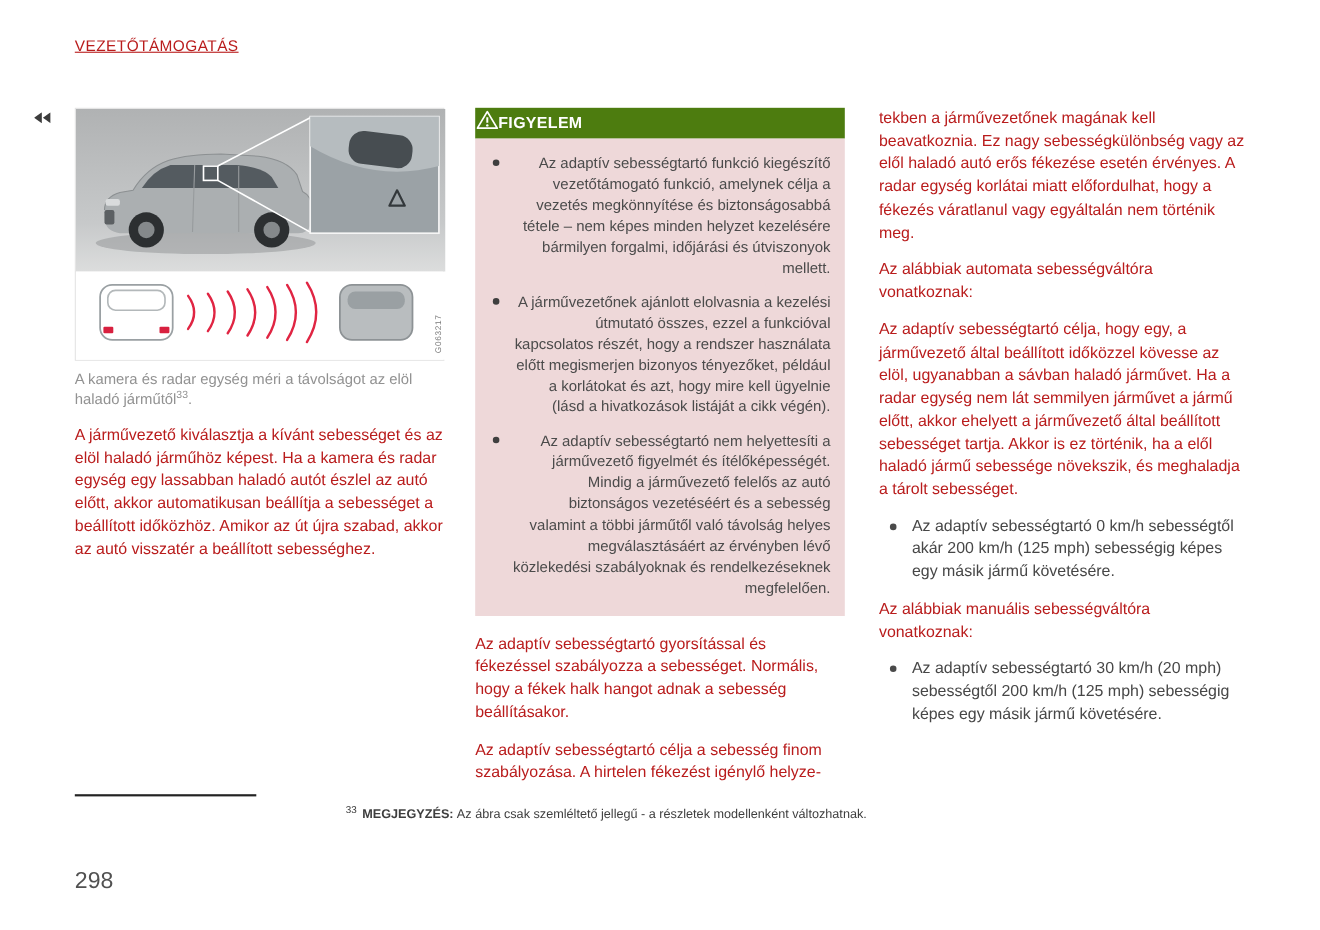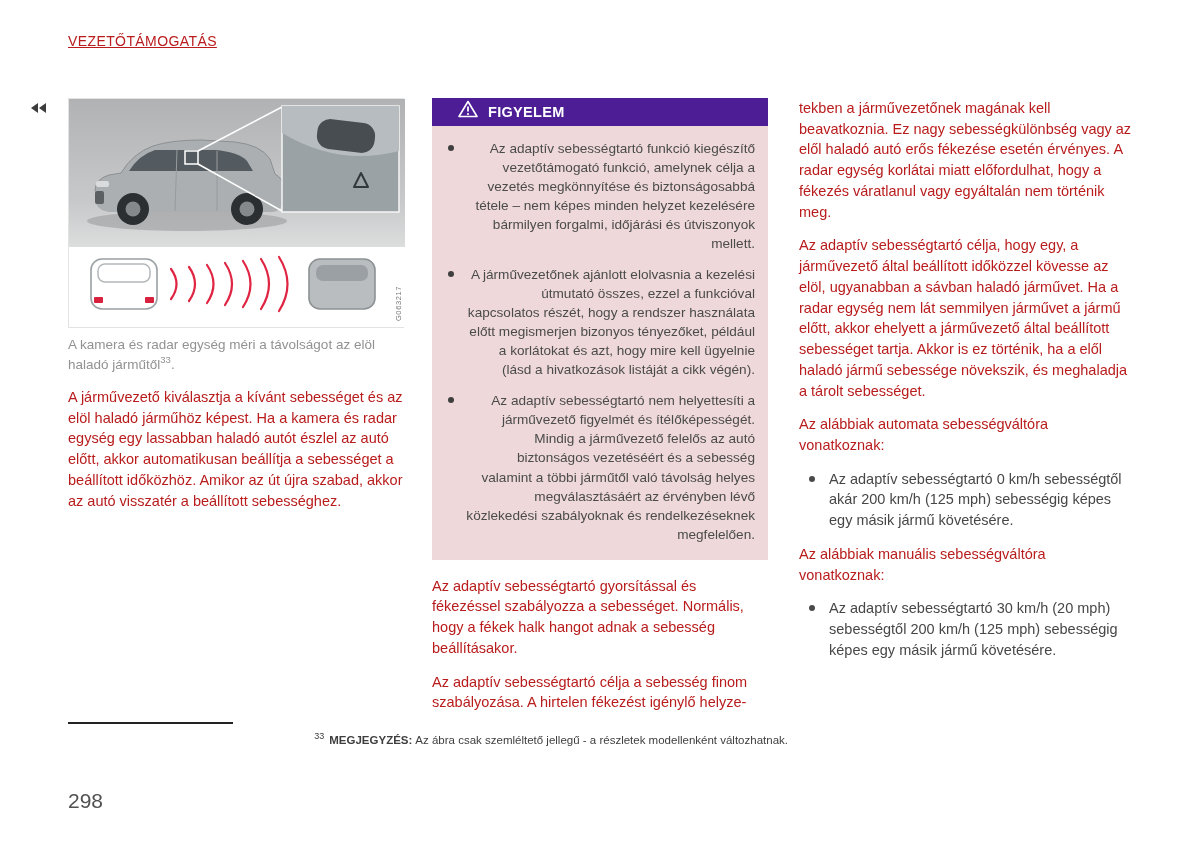--- a/index.html
+++ b/index.html
@@ -35,22 +35,22 @@
   }
   .caption {
     margin-top:8px; font-size:13.5px; line-height:1.35; color:#929292;
   }
   .caption sup { font-size:9.5px; }
   .col1 p.body { margin-top:13px; }
 
   
   .warning { width:336px; }
   .warning-header {
-    display:flex; align-items:center; gap:10px;
-    height:28px; background:#4c1d95; padding-left:26px;
+    display:flex; align-items:center; 
+    height:28px; background:#4d7c0f; padding-left:1px;
   }
   .warning-title { color:#ffffff; font-weight:bold; font-size:14.5px; letter-spacing:0.3px; }
   .warning-body {
     list-style:none; margin:0; padding:13px 13px 16px 13px;
     background:#eed8d9;
   }
   .warning-item {
     position:relative; padding-left:21px; margin-bottom:12px;
     font-size:13.6px; line-height:1.4; color:#4b4b4b;text-align:right;
   }
@@ -182,22 +182,22 @@
         <li class="warning-item">Az adaptív sebességtartó nem helyettesíti a járművezető figyelmét és ítélőképességét. Mindig a járművezető felelős az autó biztonságos vezetéséért és a sebesség valamint a többi járműtől való távolság helyes megválasztásáért az érvényben lévő közlekedési szabályoknak és rendelkezéseknek megfelelően.</li>
       </ul>
     </div>
 
     <p class="body mt16">Az adaptív sebességtartó gyorsítással és fékezéssel szabályozza a sebességet. Normális, hogy a fékek halk hangot adnak a sebesség beállításakor.</p>
     <p class="body">Az adaptív sebességtartó célja a sebesség finom szabályozása. A hirtelen fékezést igénylő helyze-</p>
   </div>
 
   <div class="col col3">
     <p class="body">tekben a járművezetőnek magának kell beavatkoznia. Ez nagy sebességkülönbség vagy az elől haladó autó erős fékezése esetén érvényes. A radar egység korlátai miatt előfordulhat, hogy a fékezés váratlanul vagy egyáltalán nem történik meg.</p>
+    <p class="body">Az alábbiak automata sebességváltóra vonatkoznak:</p>
     <p class="body">Az adaptív sebességtartó célja, hogy egy, a járművezető által beállított időközzel kövesse az elöl, ugyanabban a sávban haladó járművet. Ha a radar egység nem lát semmilyen járművet a jármű előtt, akkor ehelyett a járművezető által beállított sebességet tartja. Akkor is ez történik, ha a elől haladó jármű sebessége növekszik, és meghaladja a tárolt sebességet.</p>
-    <p class="body">Az alábbiak automata sebességváltóra vonatkoznak:</p>
     <ul class="plain-list">
       <li class="bullet">Az adaptív sebességtartó 0 km/h sebességtől akár 200 km/h (125 mph) sebességig képes egy másik jármű követésére.</li>
     </ul>
     <p class="body">Az alábbiak manuális sebességváltóra vonatkoznak:</p>
     <ul class="plain-list">
       <li class="bullet">Az adaptív sebességtartó 30 km/h (20 mph) sebességtől 200 km/h (125 mph) sebességig képes egy másik jármű követésére.</li>
     </ul>
   </div>
 
   <div class="footnote-block">

